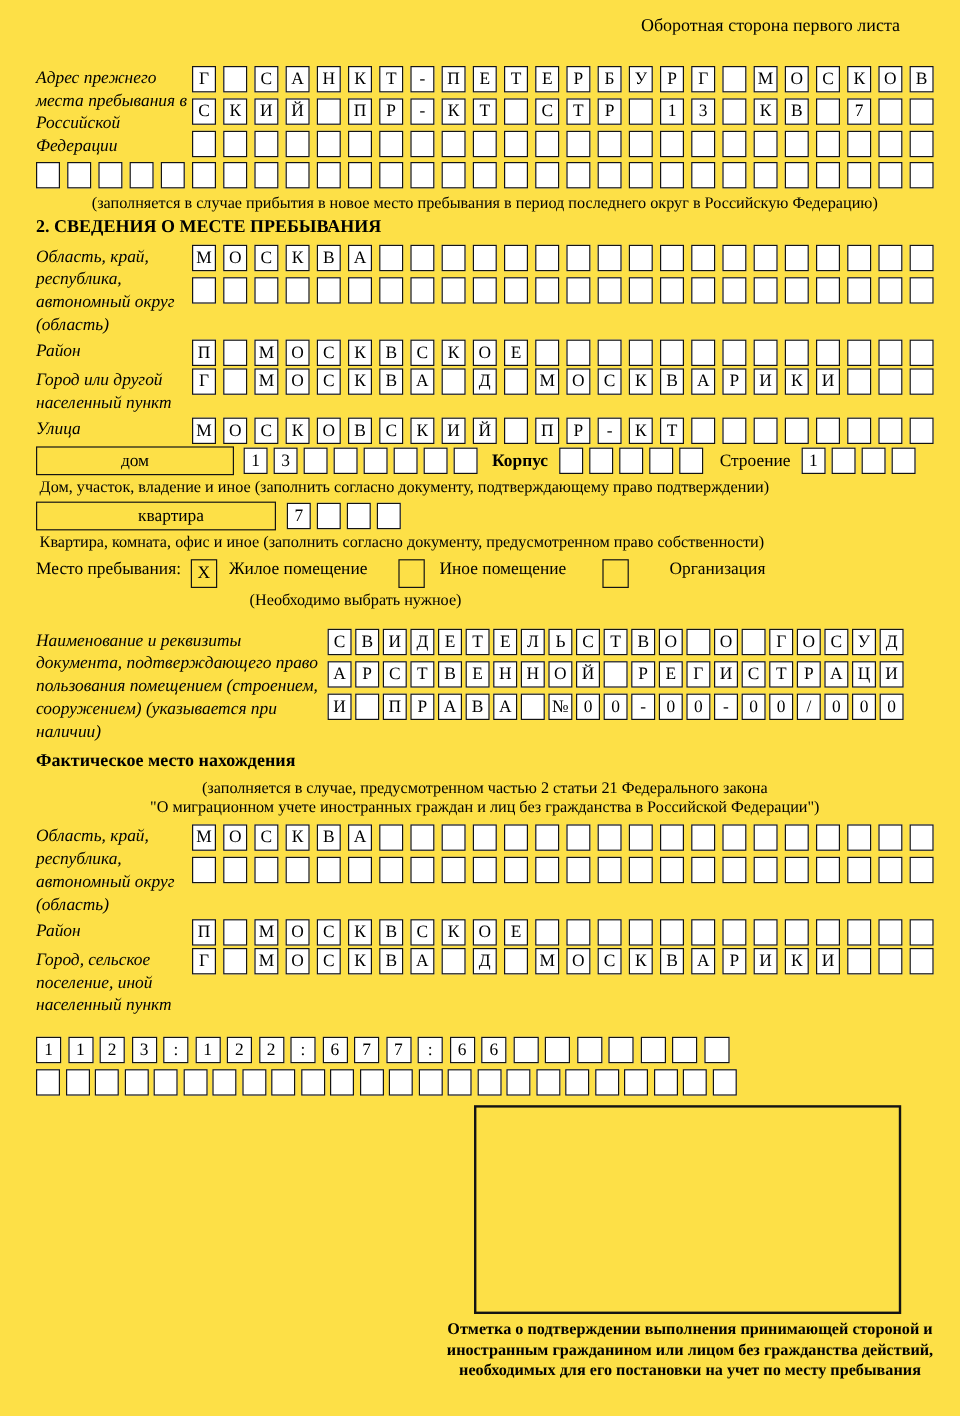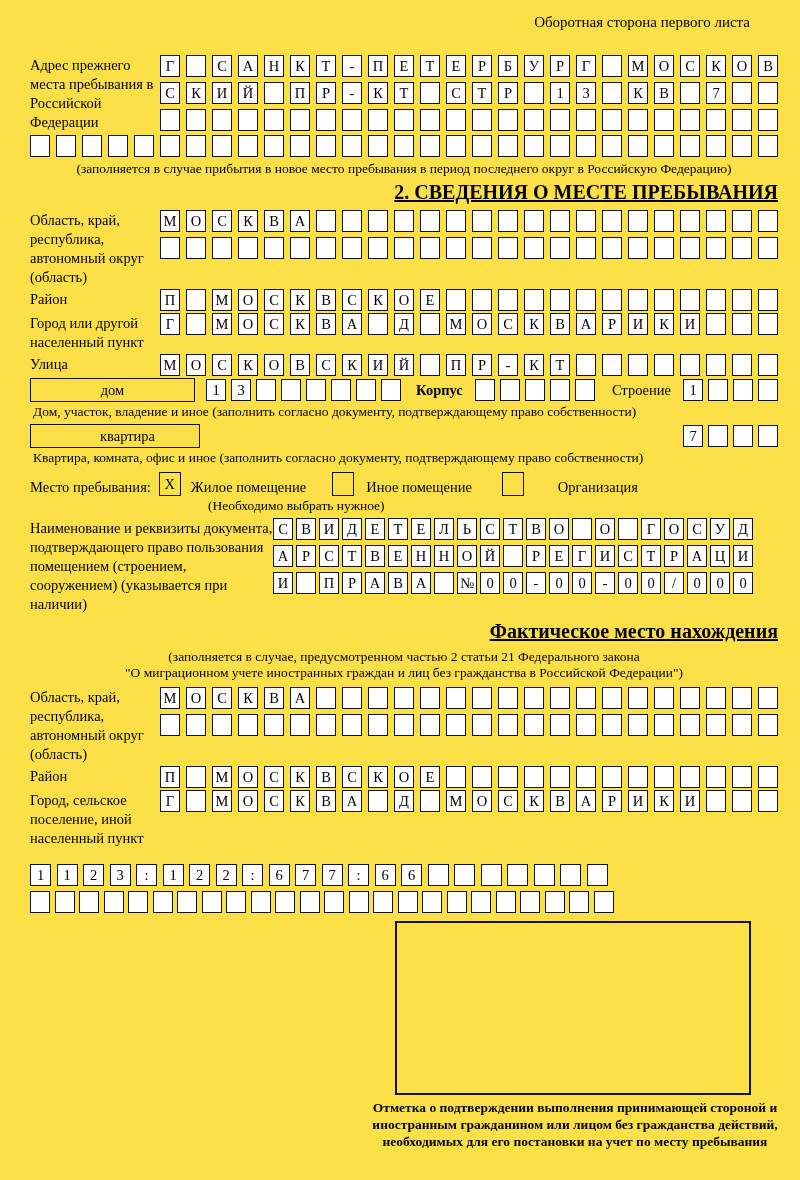--- a/index.html
+++ b/index.html
@@ -1,42 +1,42 @@
 <!DOCTYPE html>
 <html><head>
 <meta charset="utf-8">
 <style>
   html,body{margin:0;padding:0;background:#fff;color:#000;
     font-family:"Liberation Serif","DejaVu Serif",serif;}
   .page{width:800px;height:1180px;box-sizing:border-box;
     padding:14px 22px 0 30px;position:relative;overflow:hidden;background:#fde047;}
   .hdr{text-align:right;font-size:15px;padding-right:28px;margin-bottom:24px;}
   .field{display:flex;align-items:flex-start;margin-bottom:2px;}
-  .lab{flex:0 0 130px;width:130px;font-size:14.5px;line-height:19px;padding-top:1px;}
+  .lab{flex:0 0 130px;width:130px;font-size:14.5px;line-height:19px;padding-top:1px;font-style:italic;}
   .lab.w135{flex:0 0 135px;width:135px;}
   .lab.w243{flex:0 0 243px;width:243px;}
   .rows{display:flex;flex-direction:column;gap:5px;}
   .rows.pt14{padding-top:14px;}
   .boxrow{display:flex;gap:6px;}
   .boxrow.g3{gap:3px;}
   .boxrow.g45{gap:4.5px;}
   .boxrow.g55{gap:5.5px;}
   .boxrow.w21 .box{width:21px;}
   .box{width:20px;height:22px;box-sizing:border-box;border:1.5px solid #141414;
     display:inline-flex;align-items:center;justify-content:center;
     font-size:14.5px;flex:0 0 auto;background:#fff;}
   .widebox{height:24px;box-sizing:border-box;border:1.5px solid #141414;
     display:inline-flex;align-items:center;justify-content:center;
     font-size:14.5px;flex:0 0 auto;}
   .note{font-size:13.5px;line-height:16px;}
   .center{text-align:center;}
-  .sect-title{text-align:right;font-weight:bold;font-size:20px;margin:4px 0 6px;text-decoration:underline;}
-  .hrow{display:flex;align-items:center;margin-bottom:2px;justify-content:space-between;}
+  .sect-title{text-align:left;font-weight:bold;font-size:15px;margin:4px 0 6px;}
+  .hrow{display:flex;align-items:center;margin-bottom:2px;}
   .inline-lab{font-size:14.5px;}
-  .checkrow{display:flex;align-items:flex-end;margin-top:6px;}
+  .checkrow{display:flex;align-items:flex-start;margin-top:6px;}
   .checkbox{width:22px;height:24px;box-sizing:border-box;border:1.5px solid #141414;
     display:inline-flex;align-items:center;justify-content:center;font-size:14.5px;}
   .stamp-rect{width:356px;height:174px;box-sizing:border-box;border:2px solid #141414;
     margin-left:365px;}
   .stamp-note{width:430px;margin-left:330px;margin-top:4px;text-align:center;
     font-weight:bold;font-size:13.5px;line-height:17px;}
 </style>
 </head>
 <body>
 
@@ -331,45 +331,45 @@
         <span class="box"></span>
       </div>
     <span class="inline-lab" style="margin:0 9px 0 14px;">Строение</span>
     <div class="boxrow" style="gap:5px;">
         <span class="box">1</span>
         <span class="box"></span>
         <span class="box"></span>
         <span class="box"></span>
       </div>
   </div>
-  <div class="note" style="margin:2px 0 4px 3px;">Дом, участок, владение и иное (заполнить согласно документу, подтверждающему право собственности)</div>
+  <div class="note" style="margin:2px 0 4px 3px;">Дом, участок, владение и иное (заполнить согласно документу, подтверждающему право подтверждении)</div>
 
   <div class="hrow">
-    <div class="widebox" style="width:170px;padding-left:25px;">квартира</div>
+    <div class="widebox" style="width:200px;padding-left:25px;">квартира</div>
     <div class="boxrow" style="margin-left:9px;gap:5px;">
         <span class="box">7</span>
         <span class="box"></span>
         <span class="box"></span>
         <span class="box"></span>
       </div>
   </div>
-  <div class="note" style="margin:2px 0 0 3px;">Квартира, комната, офис и иное (заполнить согласно документу, подтверждающему право собственности)</div>
+  <div class="note" style="margin:2px 0 0 3px;">Квартира, комната, офис и иное (заполнить согласно документу, предусмотренном право собственности)</div>
 
   <div class="checkrow">
     <span class="inline-lab">Место пребывания:</span>
     <span class="checkbox" style="margin-left:8px;">X</span>
     <span class="inline-lab" style="margin-left:10px;">Жилое помещение</span>
     <span class="checkbox" style="margin-left:26px;"></span>
     <span class="inline-lab" style="margin-left:12px;">Иное помещение</span>
     <span class="checkbox" style="margin-left:30px;"></span>
     <span class="inline-lab" style="margin-left:34px;">Организация</span>
   </div>
   <div class="note" style="margin:2px 0 4px 178px;">(Необходимо выбрать нужное)</div>
 
-  <div class="field" style="margin-top:4px;">
+  <div class="field" style="margin-top:16px;">
     <div class="lab w243">Наименование и реквизиты документа, подтверждающего право пользования помещением (строением, сооружением) (указывается при наличии)</div>
     <div class="rows">
       <div class="boxrow g3">
           <span class="box">С</span>
           <span class="box">В</span>
           <span class="box">И</span>
           <span class="box">Д</span>
           <span class="box">Е</span>
           <span class="box">Т</span>
           <span class="box">Е</span>

